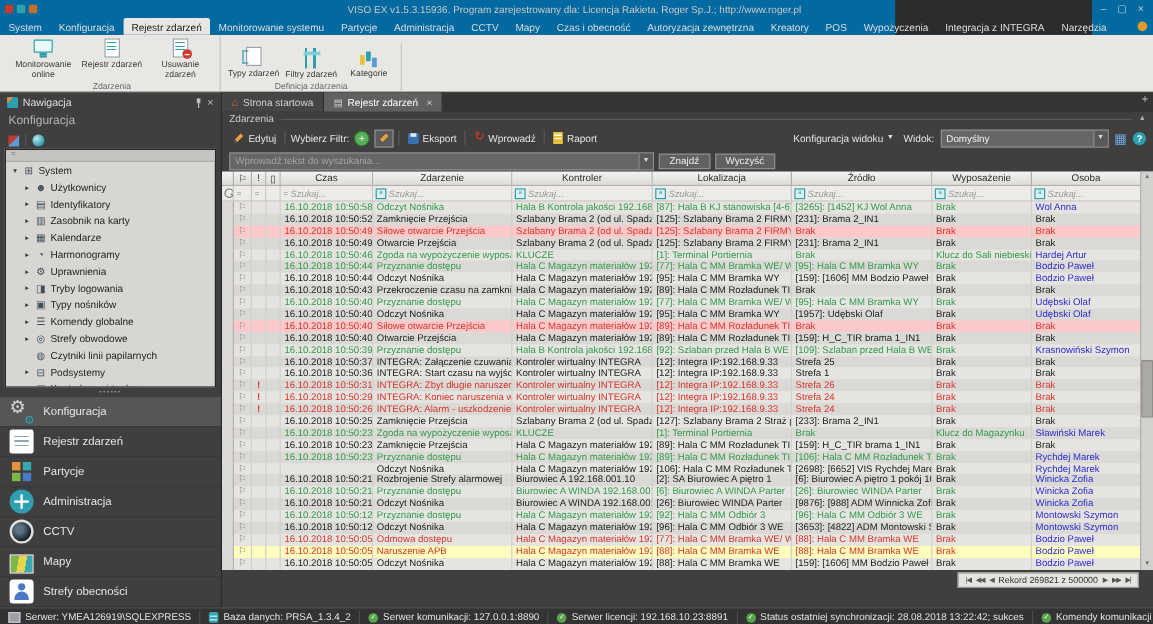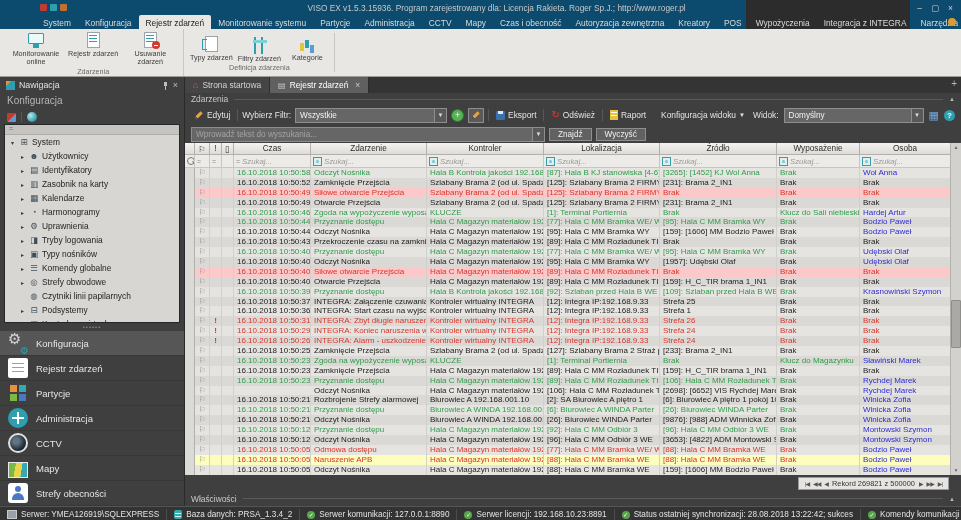--- a/index.html
+++ b/index.html
@@ -1,36 +1,36 @@
 <!DOCTYPE html>
 <html><head>
 <meta charset="utf-8">
 <style>
   html,body{margin:0;padding:0;width:961px;height:520px;overflow:hidden;
     font-family:"Liberation Sans","DejaVu Sans",sans-serif;background:#3c3c3c;}
   .app{position:relative;width:961px;height:520px;background:#3c3c3c;font-size:9px;}
 
   
-  .top{position:relative;background:#0c4a6e;padding-left:36px;}
+  .top{position:relative;background:#0369a1;}
   .dark-zone{position:absolute;left:746px;top:0;width:164px;height:29px;background:#2c2c2c;}
   .titlebar{position:relative;height:15px;display:flex;align-items:center;color:#c9c9c9;font-size:8.3px;}
   .app-icons{display:flex;gap:3px;margin-left:4px;width:40px;}
   .app-icons span{width:7px;height:7px;border-radius:1px;display:inline-block;}
   .ai1{background:#c23b2e;} .ai2{background:#2e9fae;} .ai3{background:#c2702e;}
   .title-text{flex:1;text-align:center;white-space:nowrap;overflow:hidden;}
   .win-controls{display:flex;gap:9px;margin:0 8px 0 4px;color:#cfcfcf;font-size:8.5px;z-index:2;}
   .win-controls span{cursor:default;}
   .menubar{position:relative;height:14px;display:flex;align-items:stretch;color:#dcdcdc;font-size:8.4px;}
   .mitem{padding:1px 7px 0;display:flex;align-items:center;white-space:nowrap;}
   .mitem.active{background:#e9e7e4;color:#1d1d1d;border-radius:2px 2px 0 0;}
   .menu-sync{position:absolute;left:752px;top:0;height:14px;display:flex;align-items:center;gap:3px;color:#d6d6d6;}
   .orange-dot{position:absolute;right:5px;top:3px;width:8px;height:8px;border-radius:50%;background:#e09b2d;}
 
   
-  .ribbon{height:47px;background:#e9e7e4;border-bottom:1px solid #9f9d99;display:flex;align-items:center;padding-left:3px;}
+  .ribbon{height:47px;background:#e9e7e4;border-bottom:1px solid #9f9d99;display:flex;align-items:flex-end;padding-left:3px;}
   .rgroup{position:relative;display:flex;flex-direction:column;border-right:1px solid #c9c7c3;padding:1px 3px 9px;}
   .rbtns{display:flex;flex:1;}
   .rbtn{min-width:44px;max-width:56px;padding:1px 2px;text-align:center;display:flex;flex-direction:column;align-items:center;}
   .rlabel{font-size:7.2px;line-height:1.1;color:#3c3c3c;white-space:normal;}
   .rglabel{position:absolute;left:0;right:0;bottom:0;text-align:center;font-size:7.2px;color:#6a6a6a;}
   .ric{width:20px;height:17px;position:relative;margin:1px auto 1px;}
   .monitor-icon::before{content:"";position:absolute;left:2px;top:1px;width:14px;height:9px;border:1.5px solid #2e9fae;background:#eafafb;border-radius:1px;}
   .monitor-icon::after{content:"";position:absolute;left:7px;top:12px;width:6px;height:2px;background:#2e9fae;box-shadow:0 2px 0 0 #2e9fae;}
   .doc-lines-icon::before,.delete-events-icon::before,.event-types-icon::before{content:"";position:absolute;left:4px;top:0;width:11px;height:14px;background:#fff;border:1px solid #9aa4aa;}
   .doc-lines-icon::after,.delete-events-icon::after{content:"";position:absolute;left:6px;top:3px;width:8px;height:9px;background:repeating-linear-gradient(#2e9fae 0 1px,transparent 1px 3px);}
@@ -382,37 +382,33 @@
         <span class="chev">▲</span>
       </div>
 
       <div class="toolbar">
         <div class="tbtn">
           <span class="pencil-icon"></span>
           <span>Edytuj</span>
         </div>
         <span class="tsep"></span>
         <span>Wybierz Filtr:</span>
-        <div class="dd dd-filter">
-          <span class="val">Wszystkie</span>
-          <span class="arrow">▼</span>
-        </div>
         <span class="add-btn">+</span>
         <span class="mini-btn">
             <span class="pencil-icon"></span>
           </span>
         <span class="tsep"></span>
         <div class="tbtn">
           <span class="floppy-icon"></span>
           <span>Eksport</span>
         </div>
         <span class="tsep"></span>
         <div class="tbtn">
           <span class="refresh-icon">↻</span>
-          <span>Odśwież</span>
+          <span>Wprowadź</span>
         </div>
         <span class="tsep"></span>
         <div class="tbtn">
           <span class="report-icon"></span>
           <span>Raport</span>
         </div>
         <div class="toolbar-right">
           <div class="tbtn">
             <span>Konfiguracja widoku</span>
             <span style="font-size:6px;">▼</span>
@@ -909,25 +905,20 @@
           <span class="pa">|◀</span>
           <span class="pa">◀◀</span>
           <span class="pa">◀</span>
           <span>Rekord 269821 z 500000</span>
           <span class="pa">▶</span>
           <span class="pa">▶▶</span>
           <span class="pa">▶|</span>
         </div>
       </div>
 
-      <div class="sect propsect">
-        <span class="lbl">Właściwości</span>
-        <span class="line"></span>
-        <span class="chev">▲</span>
-      </div>
     </div>
   </div>
 
   <div class="statusbar">
     <div class="sseg">
       <span class="winsrv-icon"></span>
       <span>Serwer: YMEA126919\SQLEXPRESS</span>
     </div>
     <div class="sseg">
       <span class="db-icon"></span>

